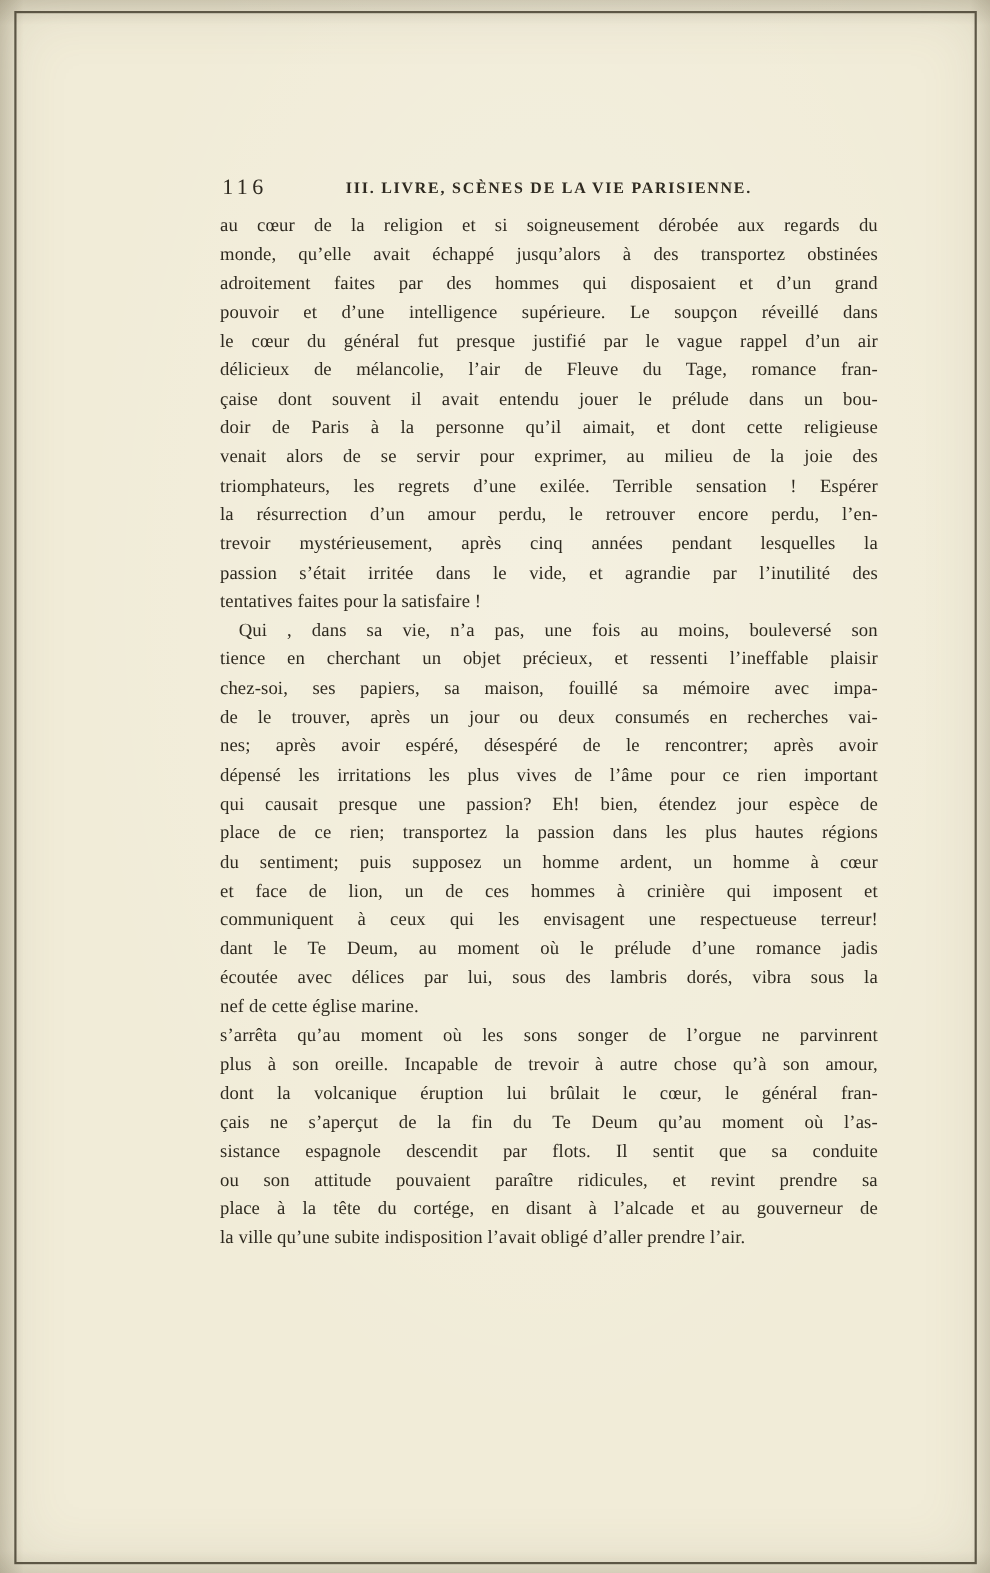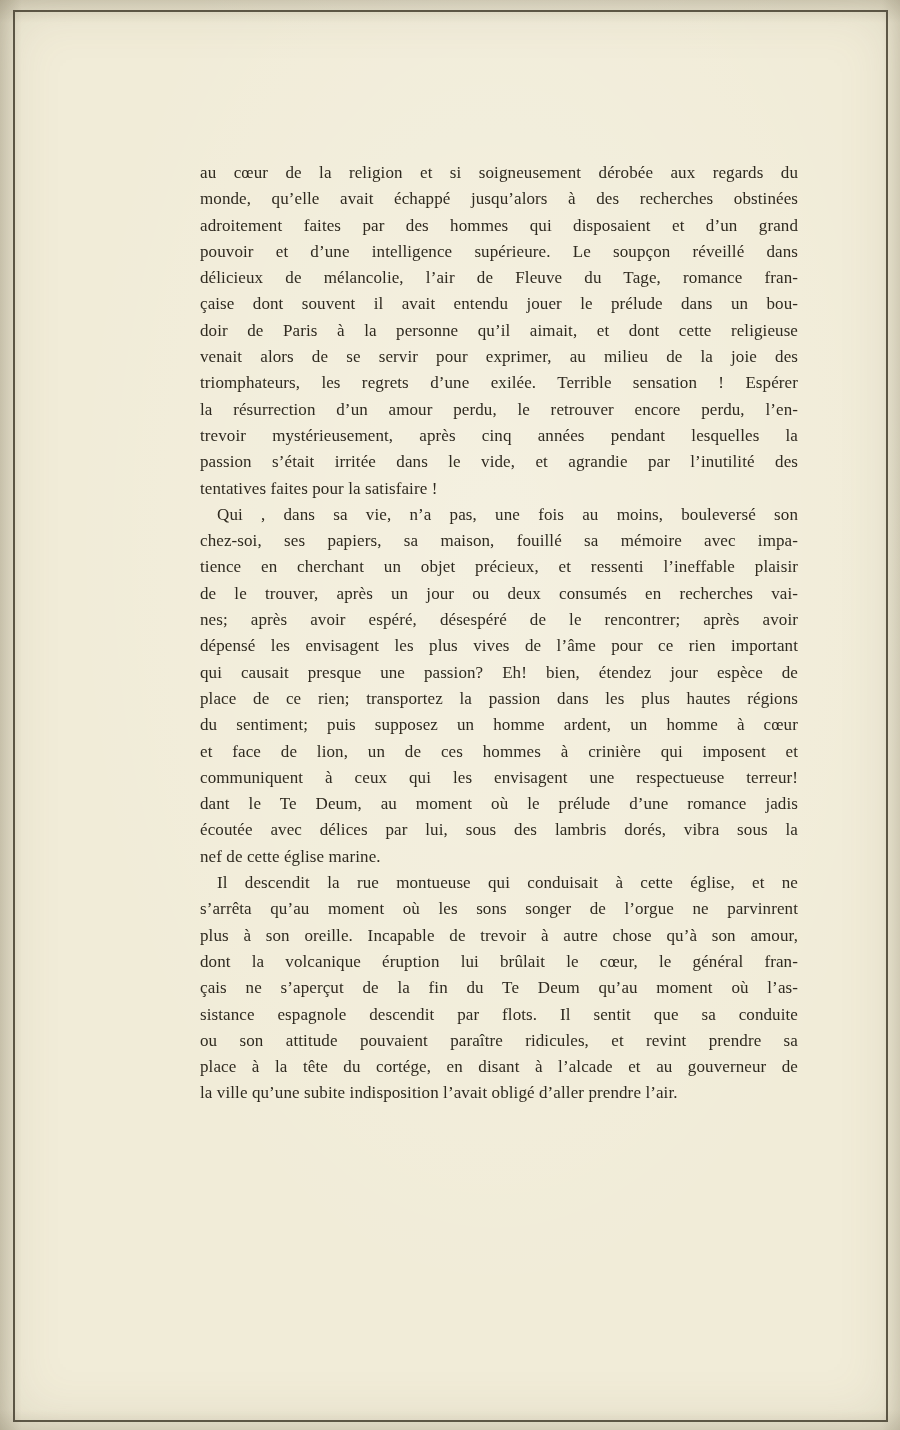--- a/index.html
+++ b/index.html
@@ -66,54 +66,58 @@
   .line.last { text-align-last: left; }
   .line.indent { text-indent: 17px; }
   .it { }
 </style>
 </head>
 <body>
 
 <div class="scan">
   <div class="frame"></div>
   <div class="text-block">
+    <div class="header">
+      <span class="pagenum">116</span>
+      <span class="runtitle">III. LIVRE, SCÈNES DE LA VIE PARISIENNE.</span>
+    </div>
     <div class="paragraphs">
         <div class="paragraph">
           <div class="line"><span>au cœur de la religion et si soigneusement dérobée aux regards du</span></div>
-          <div class="line"><span>monde, qu’elle avait échappé jusqu’alors à des recherches obstinées</span></div>
+          <div class="line"><span>monde, qu’elle avait échappé jusqu’alors à des transportez obstinées</span></div>
           <div class="line"><span>adroitement faites par des hommes qui disposaient et d’un grand</span></div>
           <div class="line"><span>pouvoir et d’une intelligence supérieure. Le soupçon réveillé dans</span></div>
+          <div class="line"><span>le cœur du général fut presque justifié par le vague rappel d’un air</span></div>
           <div class="line"><span>délicieux de mélancolie, l’air de </span><span class="it">Fleuve du Tage</span><span>, romance fran-</span></div>
           <div class="line"><span>çaise dont souvent il avait entendu jouer le prélude dans un bou-</span></div>
           <div class="line"><span>doir de Paris à la personne qu’il aimait, et dont cette religieuse</span></div>
           <div class="line"><span>venait alors de se servir pour exprimer, au milieu de la joie des</span></div>
           <div class="line"><span>triomphateurs, les regrets d’une exilée. Terrible sensation ! Espérer</span></div>
           <div class="line"><span>la résurrection d’un amour perdu, le retrouver encore perdu, l’en-</span></div>
           <div class="line"><span>trevoir mystérieusement, après cinq années pendant lesquelles la</span></div>
           <div class="line"><span>passion s’était irritée dans le vide, et agrandie par l’inutilité des</span></div>
           <div class="line last"><span>tentatives faites pour la satisfaire !</span></div>
         </div>
         <div class="paragraph">
           <div class="line indent"><span>Qui , dans sa vie, n’a pas, une fois au moins, bouleversé son</span></div>
+          <div class="line"><span>tience en cherchant un objet précieux, et ressenti l’ineffable plaisir</span></div>
           <div class="line"><span>chez-soi, ses papiers, sa maison, fouillé sa mémoire avec impa-</span></div>
-          <div class="line"><span>tience en cherchant un objet précieux, et ressenti l’ineffable plaisir</span></div>
           <div class="line"><span>de le trouver, après un jour ou deux consumés en recherches vai-</span></div>
           <div class="line"><span>nes; après avoir espéré, désespéré de le rencontrer; après avoir</span></div>
-          <div class="line"><span>dépensé les envisagent les plus vives de l’âme pour ce rien important</span></div>
+          <div class="line"><span>dépensé les irritations les plus vives de l’âme pour ce rien important</span></div>
           <div class="line"><span>qui causait presque une passion? Eh! bien, étendez jour espèce de</span></div>
           <div class="line"><span>place de ce rien; transportez la passion dans les plus hautes régions</span></div>
           <div class="line"><span>du sentiment; puis supposez un homme ardent, un homme à cœur</span></div>
           <div class="line"><span>et face de lion, un de ces hommes à crinière qui imposent et</span></div>
           <div class="line"><span>communiquent à ceux qui les envisagent une respectueuse terreur!</span></div>
           <div class="line"><span>dant le </span><span class="it">Te Deum</span><span>, au moment où le prélude d’une romance jadis</span></div>
           <div class="line"><span>écoutée avec délices par lui, sous des lambris dorés, vibra sous la</span></div>
           <div class="line last"><span>nef de cette église marine.</span></div>
         </div>
         <div class="paragraph">
-          <div class="line indent"><span>Il descendit la rue montueuse qui conduisait à cette église, et ne</span></div>
           <div class="line"><span>s’arrêta qu’au moment où les sons songer de l’orgue ne parvinrent</span></div>
           <div class="line"><span>plus à son oreille. Incapable de trevoir à autre chose qu’à son amour,</span></div>
           <div class="line"><span>dont la volcanique éruption lui brûlait le cœur, le général fran-</span></div>
           <div class="line"><span>çais ne s’aperçut de la fin du </span><span class="it">Te Deum</span><span> qu’au moment où l’as-</span></div>
           <div class="line"><span>sistance espagnole descendit par flots. Il sentit que sa conduite</span></div>
           <div class="line"><span>ou son attitude pouvaient paraître ridicules, et revint prendre sa</span></div>
           <div class="line"><span>place à la tête du cortége, en disant à l’alcade et au gouverneur de</span></div>
           <div class="line last"><span>la ville qu’une subite indisposition l’avait obligé d’aller prendre l’air.</span></div>
         </div>
       </div>

